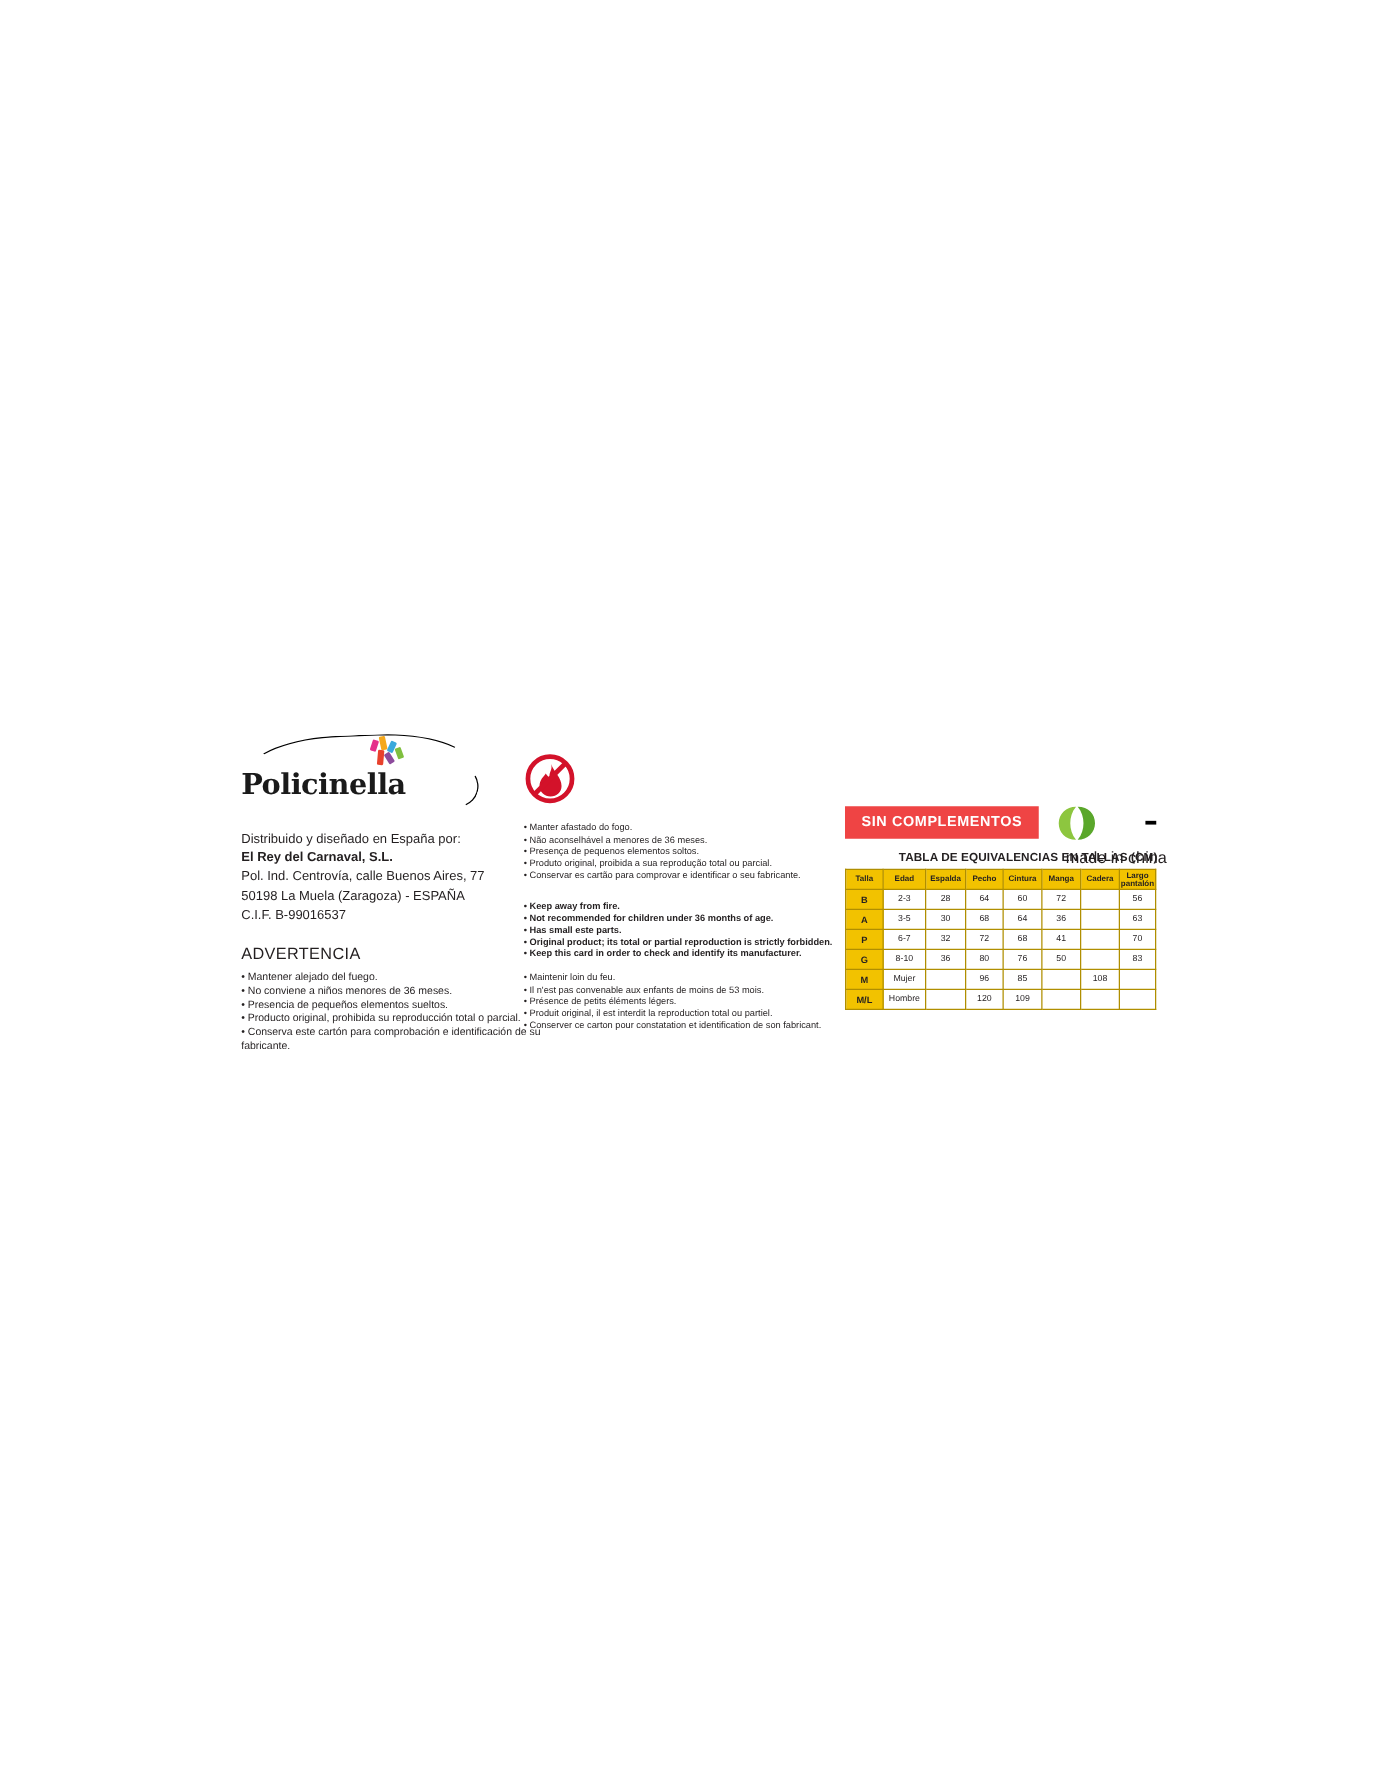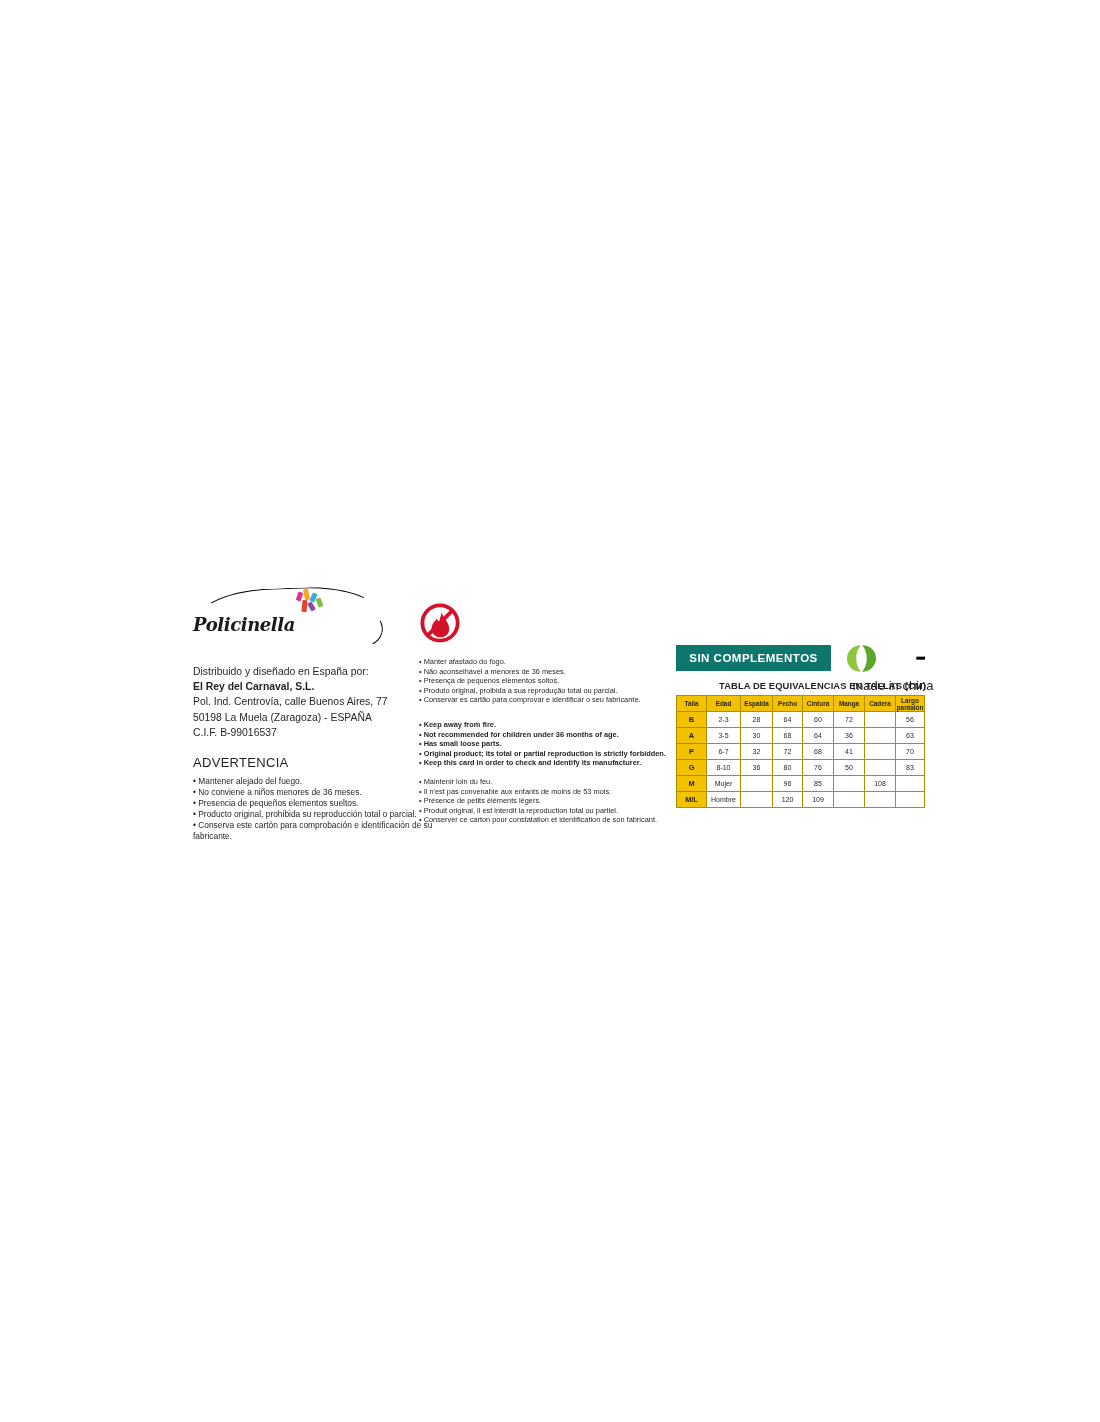--- a/index.html
+++ b/index.html
@@ -59,23 +59,22 @@
     border-top-color: transparent;
     border-left-color: transparent;
     border-bottom-color: transparent;
     transform: rotate(18deg);
   }
   #logo-text {
     position: absolute;
     left: 0px;
     top: 26px;
     font-family: "DejaVu Serif", serif;
-    font-style: italic;
-    font-weight: bold;
-    font-size: 18px;
+    font-weight: bold;
+    font-size: 23px;
     letter-spacing: -0.4px;
     color: #1a1a1a;
     white-space: nowrap;
   }
   
   .confetti {
     position: absolute;
     width: 5px; height: 9px;
     border-radius: 1px;
   }
@@ -151,21 +150,21 @@
   
   #right-col {
     position: absolute;
     left: 676px;
     top: 645px;
     width: 250px;
   }
   #sin-comp {
     width: 155px;
     height: 26px;
-    background: #0f766e;
+    background: #ef4444;
     color: #ffffff;
     font-size: 11.5px;
     font-weight: bold;
     letter-spacing: 0.5px;
     display: flex;
     align-items: center;
     justify-content: center;
   }
   #tbl-title {
     margin-top: 9px;
@@ -291,21 +290,21 @@
       <div>• Manter afastado do fogo.</div>
       <div>• Não aconselhável a menores de 36 meses.</div>
       <div>• Presença de pequenos elementos soltos.</div>
       <div>• Produto original, proibida a sua reprodução total ou parcial.</div>
       <div>• Conservar es cartão para comprovar e identificar o seu fabricante.</div>
     </div>
 
     <div class="bullets" id="blk-en">
       <div>• Keep away from fire.</div>
       <div>• Not recommended for children under 36 months of age.</div>
-      <div>• Has small loose parts.</div>
+      <div>• Has small este parts.</div>
       <div>• Original product; its total or partial reproduction is strictly forbidden.</div>
       <div>• Keep this card in order to check and identify its manufacturer.</div>
     </div>
 
     <div class="bullets" id="blk-fr">
       <div>• Maintenir loin du feu.</div>
       <div>• Il n'est pas convenable aux enfants de moins de 53 mois.</div>
       <div>• Présence de petits éléments légers.</div>
       <div>• Produit original, il est interdit la reproduction total ou partiel.</div>
       <div class="wrap">• Conserver ce carton pour constatation et identification de son fabricant.</div>

